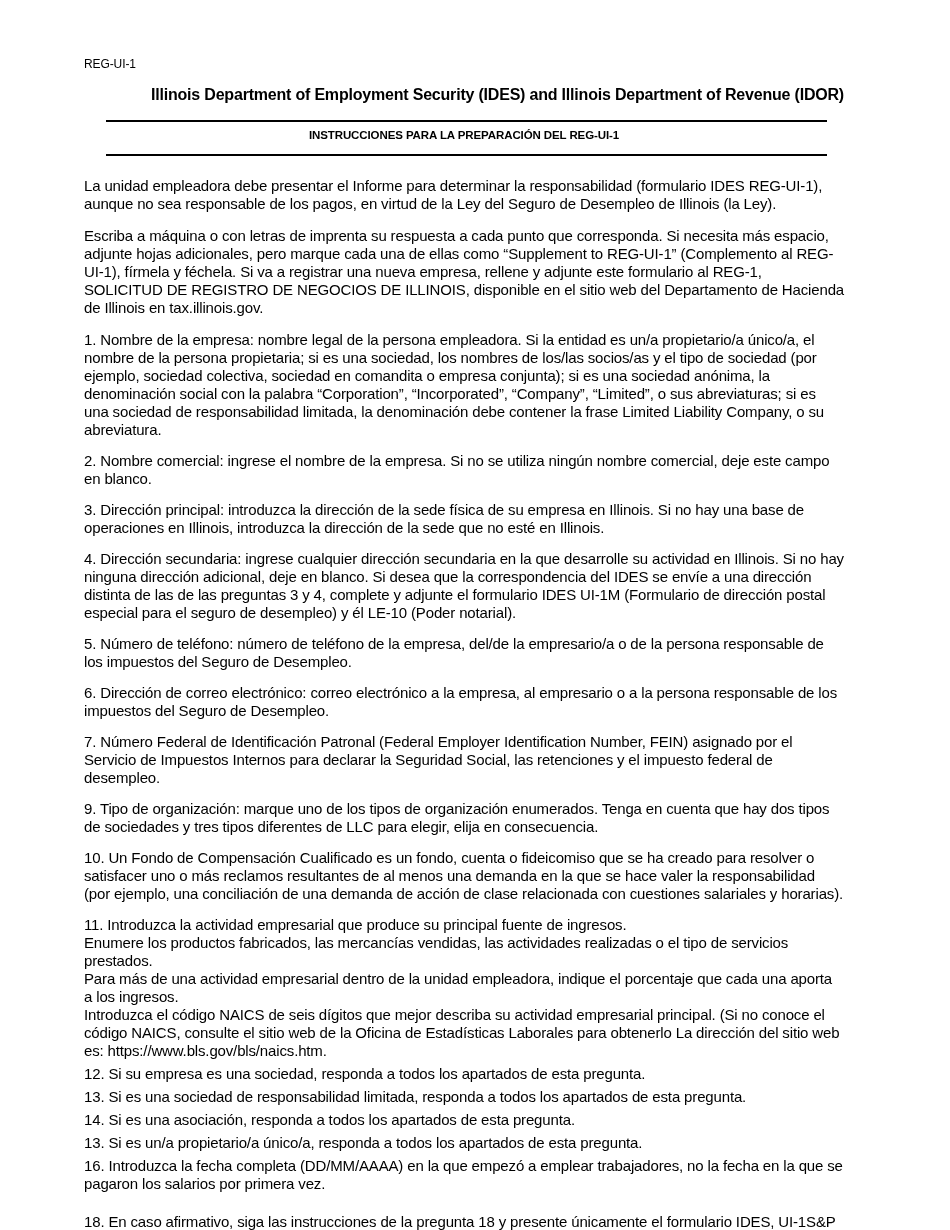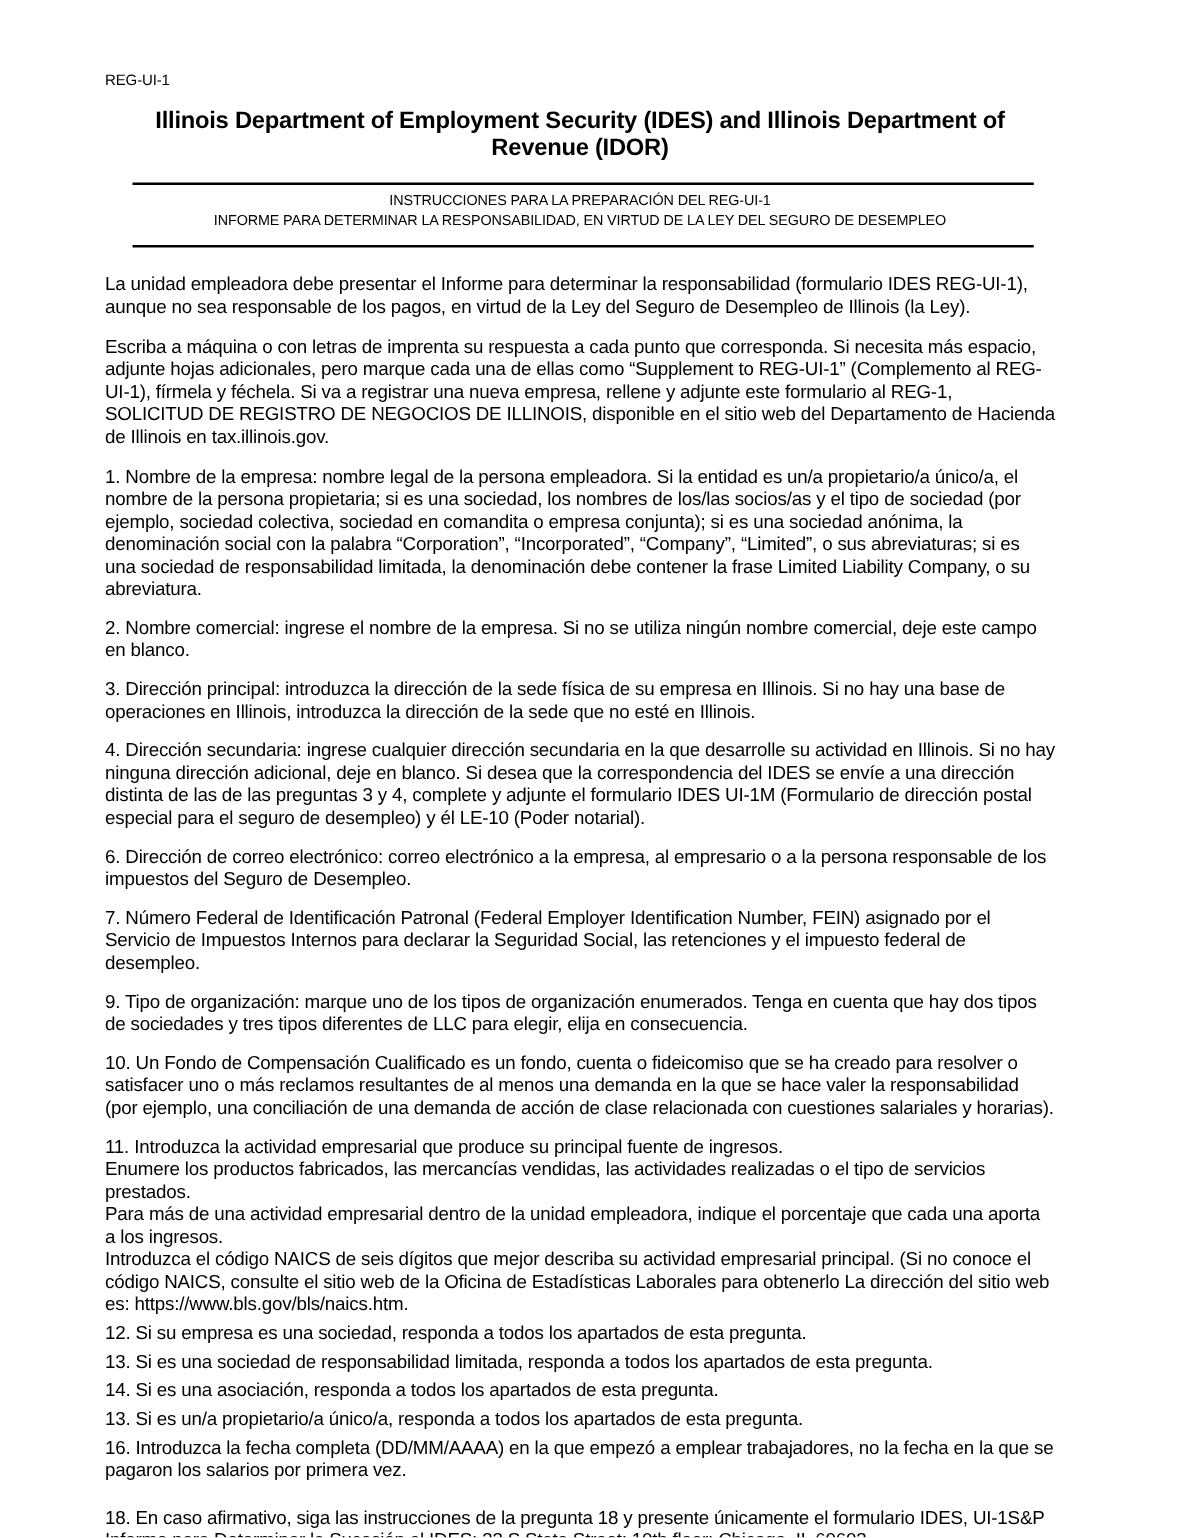--- a/index.html
+++ b/index.html
@@ -12,37 +12,37 @@
     font-family: "Liberation Sans", sans-serif;
     padding: 57px 56px 0 84px;
     overflow: hidden;
   }
   .form-code {
     font-size: 12px;
     letter-spacing: -0.1px;
     margin-bottom: 15px;
   }
   .doc-title {
-    font-size: 19px;
+    font-size: 16px;
     font-weight: bold;
-    text-align: center;
+    text-align: right;
     letter-spacing: -0.2px;
     margin-bottom: 16px;
   }
   .rule {
     border-top: 2px solid #000000;
     margin-left: 22px;
     margin-right: 17px;
     height: 0;
   }
   .rule-top { margin-bottom: 5px; }
   .rule-bottom { margin-top: 11px; margin-bottom: 21px; }
   .subtitle {
     font-size: 11.5px;
-    font-weight: normal;
+    font-weight: bold;
     text-align: center;
     line-height: 16px;
     letter-spacing: -0.1px;
   }
   .para, .item {
     font-size: 15px;
     line-height: 18px;
     letter-spacing: -0.15px;
     white-space: pre-line;
   }
@@ -57,34 +57,34 @@
 
 <div class="page">
 
   <div class="form-code">REG-UI-1</div>
 
   <div class="doc-title">Illinois Department of Employment Security (IDES) and Illinois Department of Revenue (IDOR)</div>
 
   <div class="rule rule-top"></div>
 
   <div class="subtitle">INSTRUCCIONES PARA LA PREPARACIÓN DEL REG-UI-1</div>
-  <div class="subtitle">INFORME PARA DETERMINAR LA RESPONSABILIDAD, EN VIRTUD DE LA LEY DEL SEGURO DE DESEMPLEO</div>
 
   <div class="rule rule-bottom"></div>
 
   <p class="para">La unidad empleadora debe presentar el Informe para determinar la responsabilidad (formulario IDES REG-UI-1), aunque no sea responsable de los pagos, en virtud de la Ley del Seguro de Desempleo de Illinois (la Ley).</p>
 
 
   <p class="para">Escriba a máquina o con letras de imprenta su respuesta a cada punto que corresponda. Si necesita más espacio, adjunte hojas adicionales, pero marque cada una de ellas como “Supplement to REG-UI-1” (Complemento al REG-UI-1), fírmela y féchela. Si va a registrar una nueva empresa, rellene y adjunte este formulario al REG-1, SOLICITUD DE REGISTRO DE NEGOCIOS DE ILLINOIS, disponible en el sitio web del Departamento de Hacienda de Illinois en tax.illinois.gov.</p>
 
   <div>
     <p class="item">1. Nombre de la empresa: nombre legal de la persona empleadora. Si la entidad es un/a propietario/a único/a, el nombre de la persona propietaria; si es una sociedad, los nombres de los/las socios/as y el tipo de sociedad (por ejemplo, sociedad colectiva, sociedad en comandita o empresa conjunta); si es una sociedad anónima, la denominación social con la palabra “Corporation”, “Incorporated”, “Company”, “Limited”, o sus abreviaturas; si es una sociedad de responsabilidad limitada, la denominación debe contener la frase Limited Liability Company, o su abreviatura.</p>
     <p class="item">2. Nombre comercial: ingrese el nombre de la empresa. Si no se utiliza ningún nombre comercial, deje este campo en blanco.</p>
     <p class="item">3. Dirección principal: introduzca la dirección de la sede física de su empresa en Illinois. Si no hay una base de operaciones en Illinois, introduzca la dirección de la sede que no esté en Illinois.</p>
     <p class="item">4. Dirección secundaria: ingrese cualquier dirección secundaria en la que desarrolle su actividad en Illinois. Si no hay ninguna dirección adicional, deje en blanco. Si desea que la correspondencia del IDES se envíe a una dirección distinta de las de las preguntas 3 y 4, complete y adjunte el formulario IDES UI-1M (Formulario de dirección postal especial para el seguro de desempleo) y él LE-10 (Poder notarial).</p>
+    <p class="item">5. Número de teléfono: número de teléfono de la empresa, del/de la empresario/a o de la persona responsable de los impuestos del Seguro de Desempleo.</p>
     <p class="item">6. Dirección de correo electrónico: correo electrónico a la empresa, al empresario o a la persona responsable de los impuestos del Seguro de Desempleo.</p>
     <p class="item">7. Número Federal de Identificación Patronal (Federal Employer Identification Number, FEIN) asignado por el Servicio de Impuestos Internos para declarar la Seguridad Social, las retenciones y el impuesto federal de desempleo.</p>
     <p class="item">9. Tipo de organización: marque uno de los tipos de organización enumerados. Tenga en cuenta que hay dos tipos de sociedades y tres tipos diferentes de LLC para elegir, elija en consecuencia.</p>
     <p class="item">10. Un Fondo de Compensación Cualificado es un fondo, cuenta o fideicomiso que se ha creado para resolver o satisfacer uno o más reclamos resultantes de al menos una demanda en la que se hace valer la responsabilidad (por ejemplo, una conciliación de una demanda de acción de clase relacionada con cuestiones salariales y horarias).</p>
     <p class="item tight">11. Introduzca la actividad empresarial que produce su principal fuente de ingresos.
 Enumere los productos fabricados, las mercancías vendidas, las actividades realizadas o el tipo de servicios prestados.
 Para más de una actividad empresarial dentro de la unidad empleadora, indique el porcentaje que cada una aporta a los ingresos.
 Introduzca el código NAICS de seis dígitos que mejor describa su actividad empresarial principal. (Si no conoce el código NAICS, consulte el sitio web de la Oficina de Estadísticas Laborales para obtenerlo La dirección del sitio web es: https://www.bls.gov/bls/naics.htm.</p>
     <p class="item tight">12. Si su empresa es una sociedad, responda a todos los apartados de esta pregunta.</p>
     <p class="item tight">13. Si es una sociedad de responsabilidad limitada, responda a todos los apartados de esta pregunta.</p>

